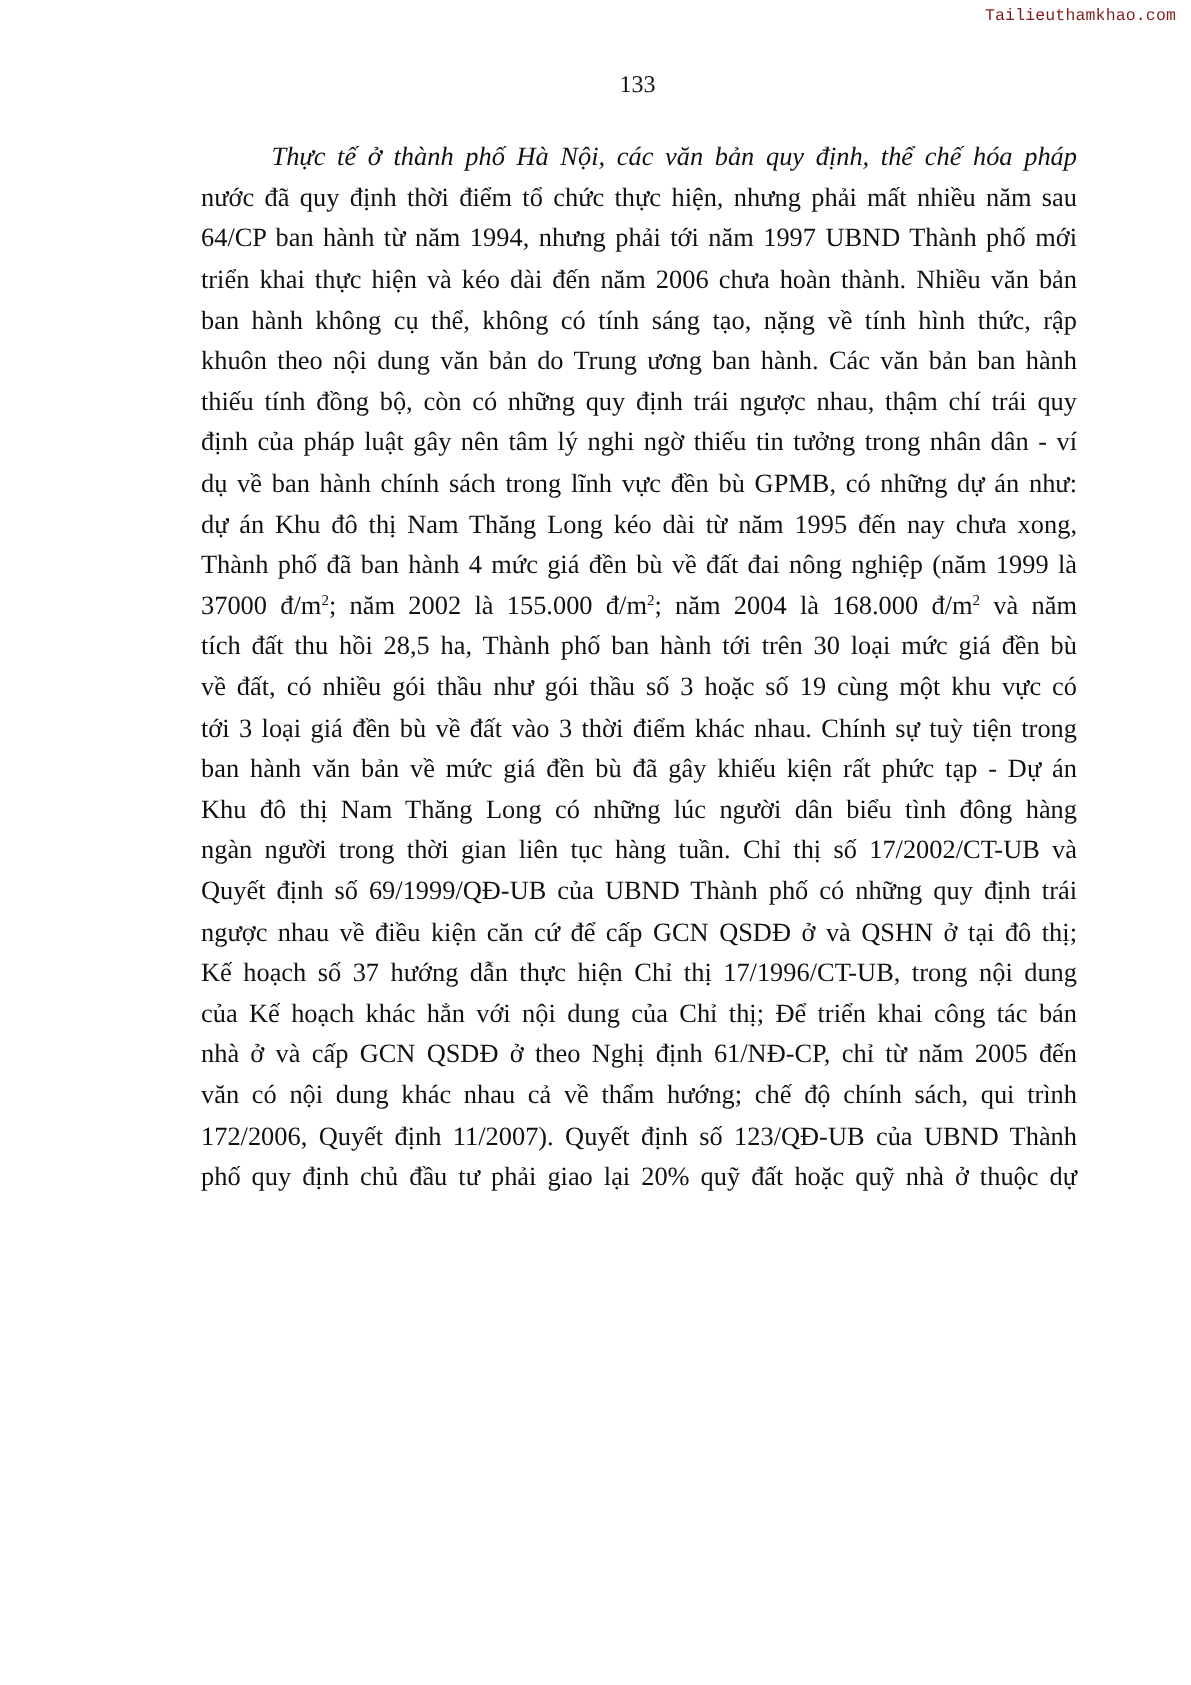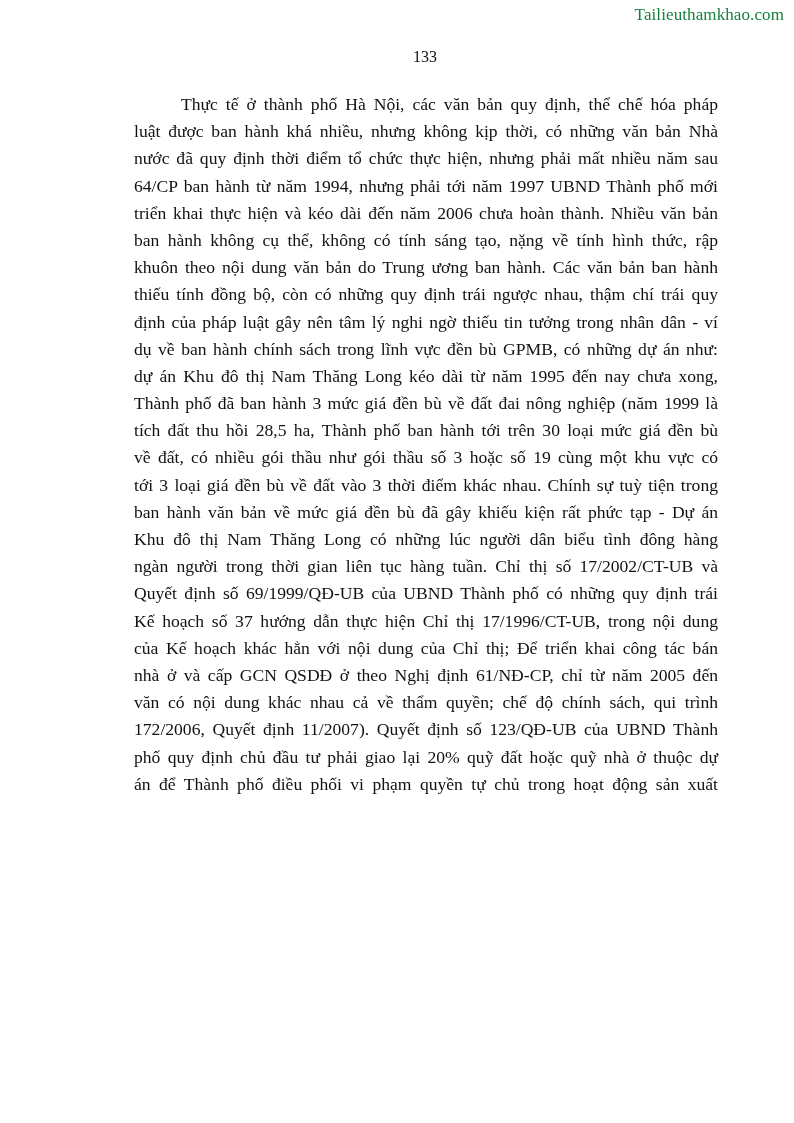--- a/index.html
+++ b/index.html
@@ -12,23 +12,23 @@
       height: 1123px;
       position: relative;
       overflow: hidden;
       font-family: "Liberation Serif", "DejaVu Serif", serif;
       color: #111111;
     }
     .watermark {
       position: absolute;
       top: 5px;
       right: 10px;
-      font-family: Liberation Serif, serif;
-      font-size: 17px;
-      color: #15803d;
+      font-family: Liberation Mono, monospace;
+      font-size: 11px;
+      color: #7f1d1d;
       letter-spacing: 0.1px;
     }
     .page-number {
       position: absolute;
       top: 48px;
       left: 0;
       width: 850px;
       text-align: center;
       font-size: 16px;
       color: #111;
@@ -43,54 +43,55 @@
     .line {
       height: 27.2px;
       line-height: 27.2px;
       white-space: nowrap;
       text-align: justify;
       text-align-last: justify;
       overflow: visible;
     }
     .line.first {
       padding-left: 47px;
+      font-style: italic;
     }
     sup {
       font-size: 10px;
       line-height: 0;
       vertical-align: 6px;
     }
   </style>
 </head>
 <body>
 
 <div class="watermark">Tailieuthamkhao.com</div>
 
 <div class="page-number">133</div>
 
 <div class="body-text">
   <div class="line first">Thực tế ở thành phố Hà Nội, các văn bản quy định, thể chế hóa pháp</div>
-  <div class="line">luật được ban hành khá nhiều, nhưng không kịp thời, có những văn bản Nhà</div>
   <div class="line">nước đã quy định thời điểm tổ chức thực hiện, nhưng phải mất nhiều năm sau</div>
   <div class="line">64/CP ban hành từ năm 1994, nhưng phải tới năm 1997 UBND Thành phố mới</div>
   <div class="line">triển khai thực hiện và kéo dài đến năm 2006 chưa hoàn thành. Nhiều văn bản</div>
   <div class="line">ban hành không cụ thể, không có tính sáng tạo, nặng về tính hình thức, rập</div>
   <div class="line">khuôn theo nội dung văn bản do Trung ương ban hành. Các văn bản ban hành</div>
   <div class="line">thiếu tính đồng bộ, còn có những quy định trái ngược nhau, thậm chí trái quy</div>
   <div class="line">định của pháp luật gây nên tâm lý nghi ngờ thiếu tin tưởng trong nhân dân - ví</div>
   <div class="line">dụ về ban hành chính sách trong lĩnh vực đền bù GPMB, có những dự án như:</div>
   <div class="line">dự  án Khu đô thị Nam Thăng Long kéo dài từ năm 1995 đến nay chưa xong,</div>
-  <div class="line">Thành phố đã ban hành 3 mức giá đền bù về đất đai nông nghiệp (năm 1999 là</div>
+  <div class="line">Thành phố đã ban hành 4 mức giá đền bù về đất đai nông nghiệp (năm 1999 là</div>
+  <div class="line"><span>37000 đ/m</span><sup>2</sup><span>; năm 2002 là 155.000 đ/m</span><sup>2</sup><span>; năm 2004 là 168.000 đ/m</span><sup>2</sup><span> và năm</span></div>
   <div class="line">tích đất thu hồi 28,5 ha, Thành phố ban hành tới trên 30 loại mức giá đền bù</div>
   <div class="line">về đất, có nhiều gói thầu như gói thầu số 3 hoặc số 19 cùng một khu vực có</div>
   <div class="line">tới 3 loại giá đền bù về đất vào 3 thời điểm khác nhau. Chính sự tuỳ tiện trong</div>
   <div class="line">ban hành văn bản về mức giá đền bù đã gây khiếu kiện rất phức tạp - Dự án</div>
   <div class="line">Khu đô thị Nam Thăng Long có những lúc người dân biểu tình đông hàng</div>
   <div class="line">ngàn người trong thời gian liên tục hàng tuần. Chỉ thị số 17/2002/CT-UB và</div>
   <div class="line">Quyết định số 69/1999/QĐ-UB của UBND Thành phố có những quy định trái</div>
+  <div class="line">ngược nhau về điều kiện căn cứ để cấp GCN QSDĐ ở và QSHN ở tại đô thị;</div>
   <div class="line">Kế hoạch số 37 hướng dẫn thực hiện Chỉ thị 17/1996/CT-UB, trong nội dung</div>
   <div class="line">của Kế hoạch khác hẳn với nội dung của Chỉ thị; Để triển khai công tác bán</div>
   <div class="line">nhà ở và cấp GCN QSDĐ ở theo Nghị định 61/NĐ-CP, chỉ từ năm 2005 đến</div>
-  <div class="line">văn có nội dung khác nhau cả về thẩm quyền; chế độ chính sách, qui trình</div>
+  <div class="line">văn có nội dung khác nhau cả về thẩm hướng; chế độ chính sách, qui trình</div>
   <div class="line">172/2006, Quyết định 11/2007). Quyết định số 123/QĐ-UB của UBND Thành</div>
   <div class="line">phố quy định chủ đầu tư phải giao lại 20% quỹ đất hoặc quỹ nhà ở thuộc dự</div>
-  <div class="line">án để Thành phố điều phối vi phạm quyền tự chủ trong hoạt động sản xuất</div>
 </div>
 
 </body></html>

